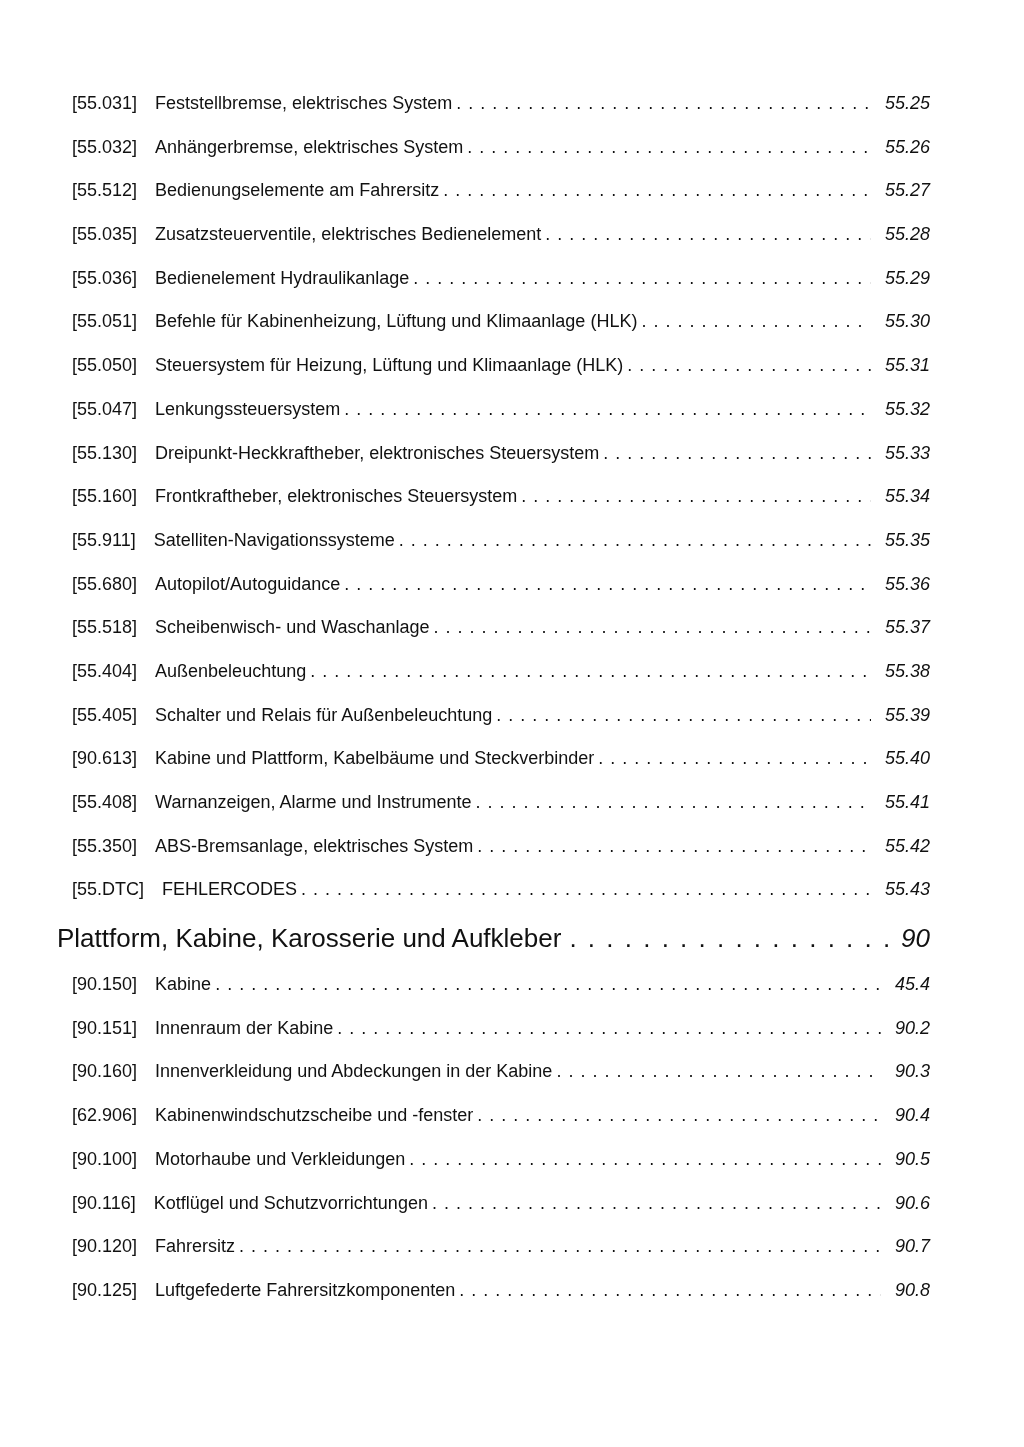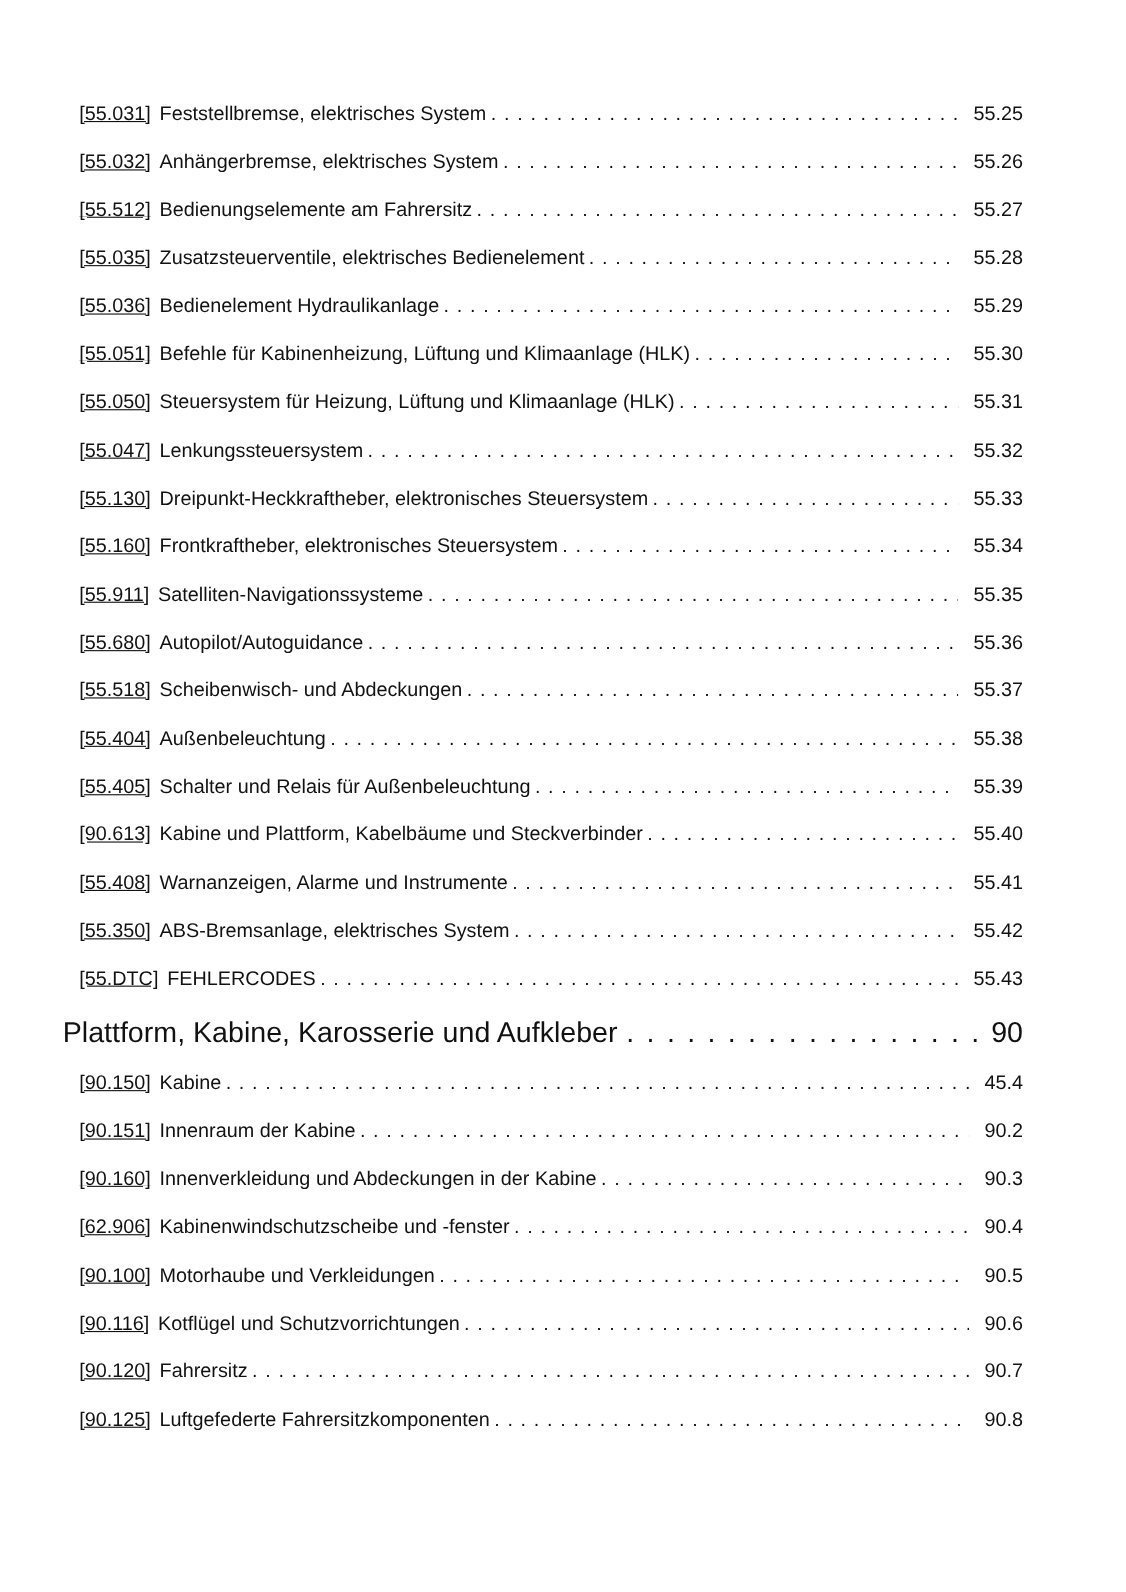--- a/index.html
+++ b/index.html
@@ -16,33 +16,33 @@
     overflow: hidden;
   }
   .toc-row {
     display: flex;
     align-items: baseline;
     font-size: 18px;
     line-height: 20px;
     margin-bottom: 23.7px;
     white-space: nowrap;
   }
-  .toc-row .code { margin-right: 8px; text-decoration: underline; }
+  .toc-row .code { margin-right: 18px; }
   .toc-row .dots {
     flex: 1 1 auto;
     overflow: hidden;
     white-space: nowrap;
     margin: 0 14px 0 4px;
     min-width: 20px;
   }
   .toc-row .dots::after {
     content: ". . . . . . . . . . . . . . . . . . . . . . . . . . . . . . . . . . . . . . . . . . . . . . . . . . . . . . . . . . . . . . . . . . . . . . . . . . . . . . . . . . . . . . . . . . . . . . . . . . . . . . . . . . . . . . . . . . . .";
     letter-spacing: 1px;
   }
-  .toc-row .pagenum { flex: 0 0 auto; }
+  .toc-row .pagenum { flex: 0 0 auto; font-style: italic; }
   .toc-chapter {
     font-size: 26px;
     line-height: 30px;
     margin-left: -15px;
     margin-top: 0;
     margin-bottom: 21px;
   }
   .toc-chapter .dots { margin: 0 10px 0 8px; }
   .toc-chapter .dots::after { letter-spacing: 2px; }
   .footer {
@@ -148,21 +148,21 @@
 
   <div class="toc-row">
     <span class="code">[55.680]</span>
     <span class="title">Autopilot/Autoguidance</span>
     <span class="dots"></span>
     <span class="pagenum">55.36</span>
   </div>
 
   <div class="toc-row">
     <span class="code">[55.518]</span>
-    <span class="title">Scheibenwisch- und Abdeckungen</span>
+    <span class="title">Scheibenwisch- und Waschanlage</span>
     <span class="dots"></span>
     <span class="pagenum">55.37</span>
   </div>
 
   <div class="toc-row">
     <span class="code">[55.404]</span>
     <span class="title">Außenbeleuchtung</span>
     <span class="dots"></span>
     <span class="pagenum">55.38</span>
   </div>

